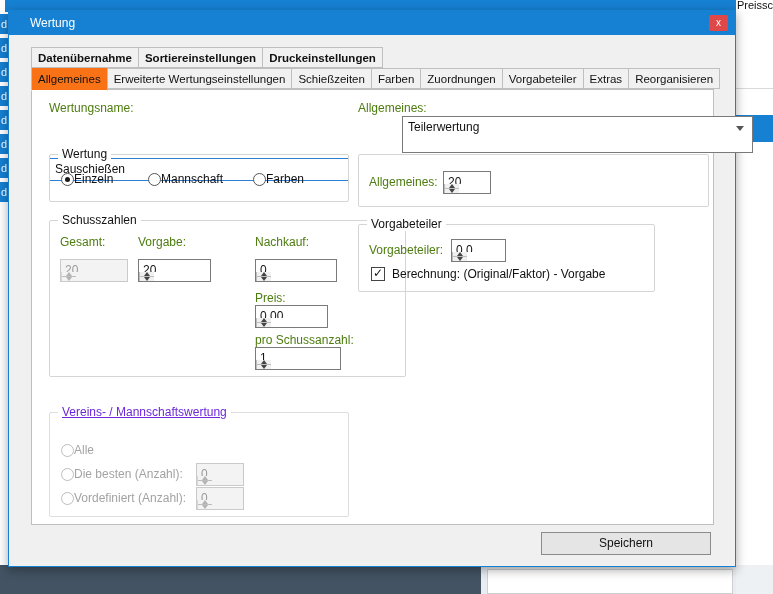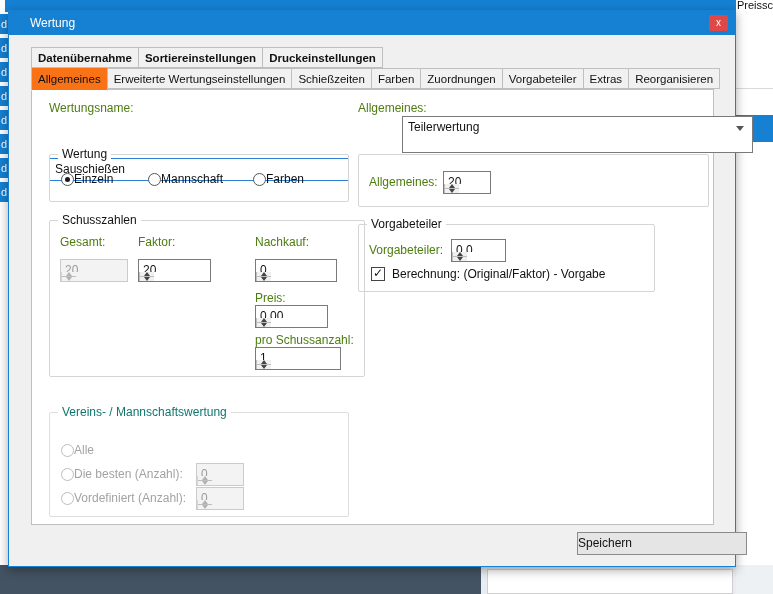--- a/index.html
+++ b/index.html
@@ -37,21 +37,21 @@
   
   .lbl { position:absolute; font-size:12px; color:#4d7c0f; white-space:nowrap; }
   .textbox { position:absolute; height:23px; background:#fff; border:1px solid #7a7a7a; font-size:12px; line-height:21px; padding:0 5px; white-space:nowrap; overflow:hidden; }
   .textbox.focused { border:1px solid #2d7fd4;margin-top:42px; }
   .combo { position:absolute; height:37px; background:#fff; border:1px solid #7a7a7a; font-size:12px; line-height:21px; padding:0 22px 0 5px; white-space:nowrap; overflow:hidden;margin-left:44px; }
   .combo-arrow { position:absolute; right:8px; top:9px; width:0; height:0; border-left:4px solid transparent; border-right:4px solid transparent; border-top:5px solid #555; }
 
   .groupbox { position:absolute; border:1px solid #d5d5d5; border-radius:2px; }
   .gtitle { position:absolute; top:-8px; left:8px; background:#fff; padding:0 4px; font-size:12px; color:#111; white-space:nowrap; }
   .groupbox.disabled { border-color:#dedede; }
-  .groupbox.disabled .gtitle { color:#0f766e; }
+  .groupbox.disabled .gtitle { color:#6d28d9;text-decoration:underline; }
 
   .radio { position:absolute; display:flex; align-items:center; font-size:12px; white-space:nowrap; }
   .radio .circle { width:13px; height:13px; border:1px solid #555; border-radius:50%; background:#fff; position:relative; flex:none; }
   .radio.selected .circle::after { content:""; position:absolute; left:3px; top:3px; width:5px; height:5px; border-radius:50%; background:#1a1a1a; }
   .radio.disabled { color:#a3a3a3; }
   .radio.disabled .circle { border-color:#bdbdbd; }
 
   .checkrow { position:absolute; display:flex; align-items:center; gap:7px; font-size:12px; white-space:nowrap; }
   .checkbox { width:14px; height:14px; border:1px solid #444; background:#fff; position:relative; flex:none; }
   .checkbox.checked::after { content:"\2713"; position:absolute; left:1px; top:-2px; font-size:12px; font-weight:bold; color:#111; }
@@ -63,21 +63,21 @@
   .spin .sbtn + .sbtn { border-top:1px solid #bdbdbd; }
   .tri-up { width:0; height:0; border-left:3px solid transparent; border-right:3px solid transparent; border-bottom:4px solid #444; }
   .tri-dn { width:0; height:0; border-left:3px solid transparent; border-right:3px solid transparent; border-top:4px solid #444; }
   .spin.disabled { background:#f3f3f3; border-color:#cacaca; }
   .spin.disabled .val { color:#9a9a9a; }
   .spin.disabled .btns { border-left-color:#d6d6d6; }
   .spin.disabled .sbtn { background:#f3f3f3; }
   .spin.disabled .tri-up { border-bottom-color:#b3b3b3; }
   .spin.disabled .tri-dn { border-top-color:#b3b3b3; }
 
-  .btn { position:absolute; background:#e5e5e5; border:1px solid #8b8b8b; font-size:12px; line-height:21px; cursor:pointer;margin-left:36px; }
+  .btn { position:absolute; background:#e5e5e5; border:1px solid #8b8b8b; font-size:12px; text-align:center; line-height:21px; cursor:pointer; }
 </style>
 </head>
 <body>
 
 <div class="screen">
 
   <div class="bg-topbar"></div>
   <div class="bg-left">
     <div class="bg-left-row">d</div>
     <div class="bg-left-row">d</div>
@@ -157,37 +157,37 @@
             <span class="sbtn">
                 <span class="tri-up"></span>
               </span>
             <span class="sbtn">
                 <span class="tri-dn"></span>
               </span>
           </span>
         </div>
       </div>
 
-      <div class="groupbox" style="left:17px;top:130px;width:316px;height:157px">
+      <div class="groupbox" style="left:17px;top:130px;width:357px;height:157px">
         <span class="gtitle">Schusszahlen</span>
 
         <div class="lbl" style="left:10px;top:14px">Gesamt:</div>
         <div class="spin disabled" style="left:10px;top:38px;width:68px">
           <span class="val">20</span>
           <span class="btns">
             <span class="sbtn">
                 <span class="tri-up"></span>
               </span>
             <span class="sbtn">
                 <span class="tri-dn"></span>
               </span>
           </span>
         </div>
 
-        <div class="lbl" style="left:88px;top:14px">Faktor:</div>
+        <div class="lbl" style="left:88px;top:14px">Vorgabe:</div>
         <div class="spin" style="left:88px;top:38px;width:73px">
           <span class="val">20</span>
           <span class="btns">
             <span class="sbtn">
                 <span class="tri-up"></span>
               </span>
             <span class="sbtn">
                 <span class="tri-dn"></span>
               </span>
           </span>

